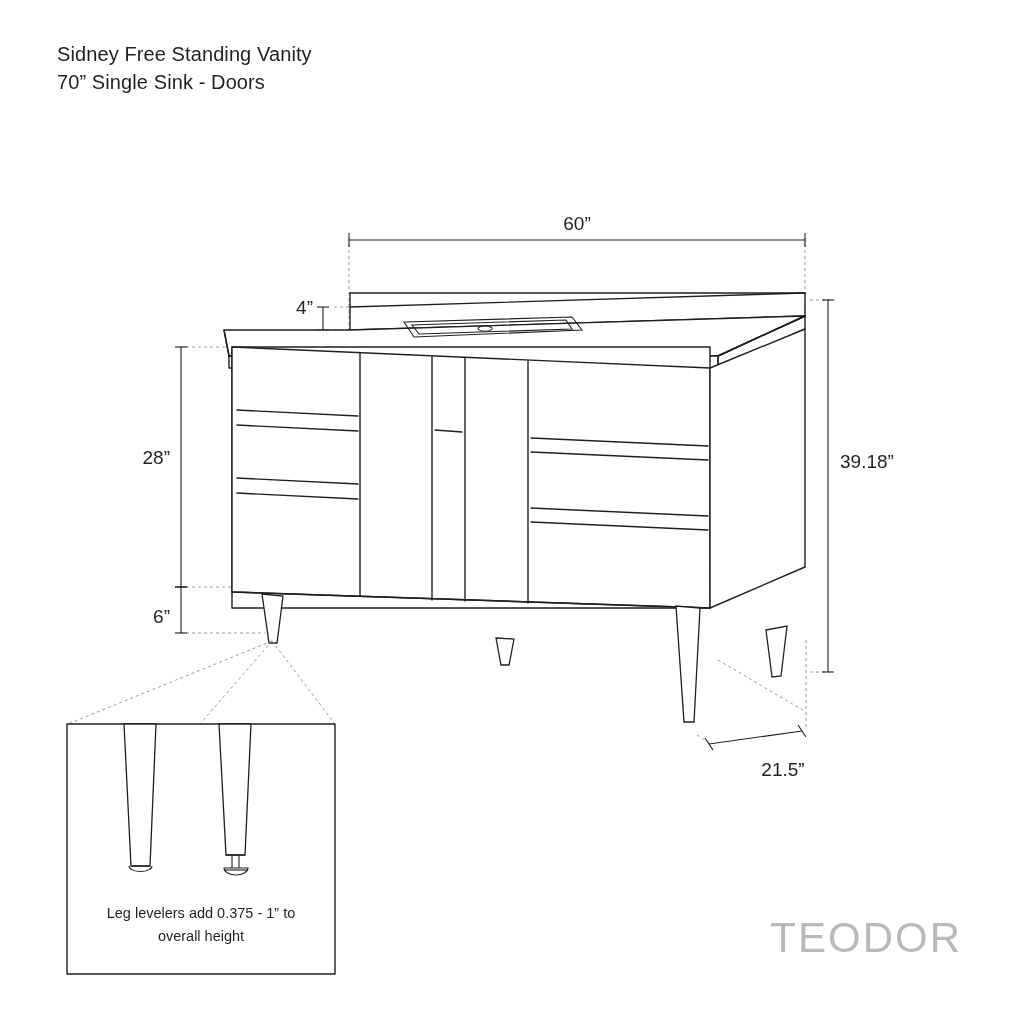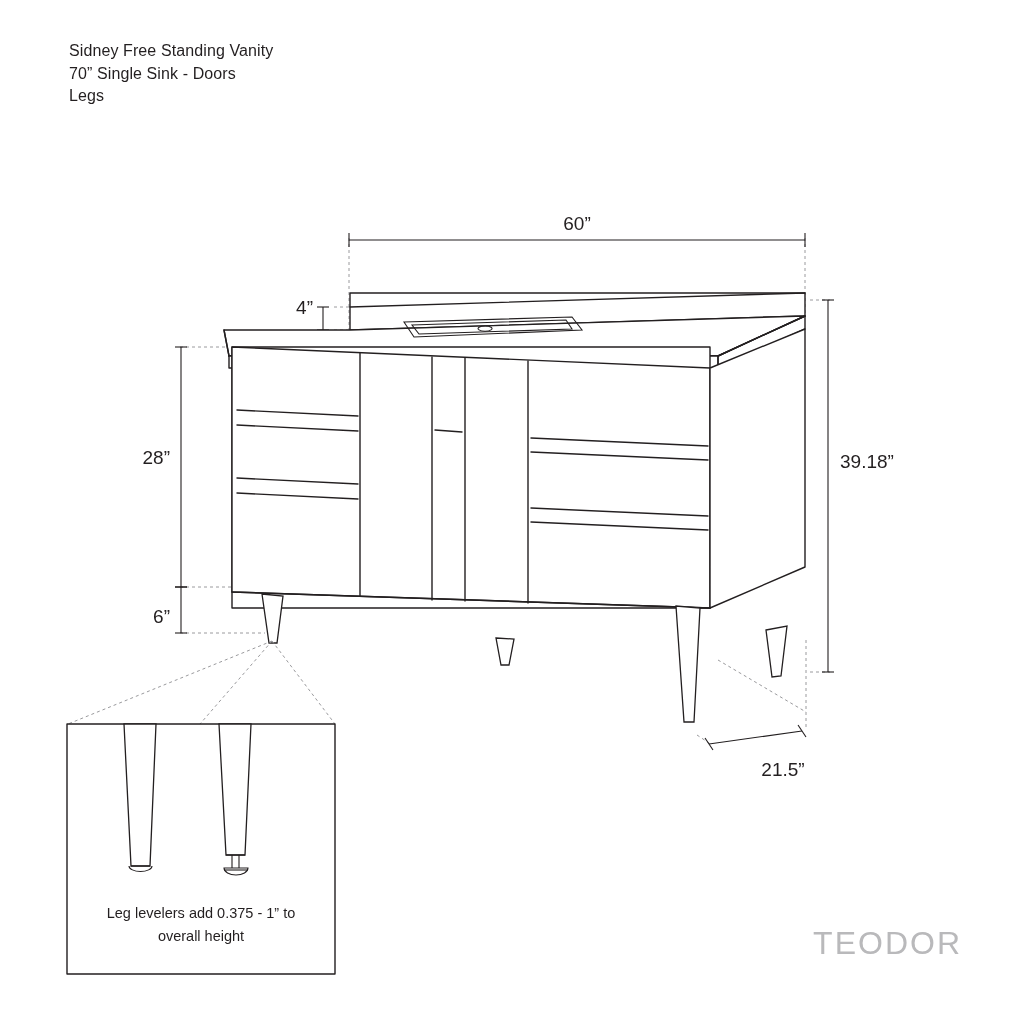--- a/index.html
+++ b/index.html
@@ -19,32 +19,31 @@
     position: absolute;
     inset: 0;
   }
   .title-block {
     position: absolute;
     left: 57px;
     top: 40px;
     line-height: 1.42;
   }
   .title-line {
-    font-size: 16px;
+    font-size: 20px;
     font-weight: 400;
     color: #231f20;
     letter-spacing: 0.1px;
     white-space: pre;
-    margin-left: 12px;
   }
   .brand {
     position: absolute;
     right: 62px;
     bottom: 62px;
-    font-size: 32px;
+    font-size: 42px;
     letter-spacing: 2px;
     color: #b9b9bb;
     font-family: "Liberation Sans", sans-serif;
     font-weight: 400;
   }
   svg.drawing {
     position: absolute;
     left: 0;
     top: 0;
     width: 1024px;
@@ -87,21 +86,20 @@
   .leg { fill: #ffffff; stroke: #231f20; stroke-width: 1.3; }
 </style>
 </head>
 <body>
 
 <div class="page">
 
   <div class="title-block">
     <div class="title-line">Sidney Free Standing Vanity</div>
     <div class="title-line">70” Single Sink - Doors</div>
-    <div class="title-line">Legs</div>
   </div>
 
   <svg class="drawing" viewBox="0 0 1024 1024">
 
     <g>
       <path class="dash" d="M349 238 L349 330"></path>
       <path class="dash" d="M805 238 L805 315"></path>
       <path class="dash" d="M334 307 L352 307"></path>
       <path class="dash" d="M334 330 L352 330"></path>
       <path class="dash" d="M180 347 L236 347"></path>

